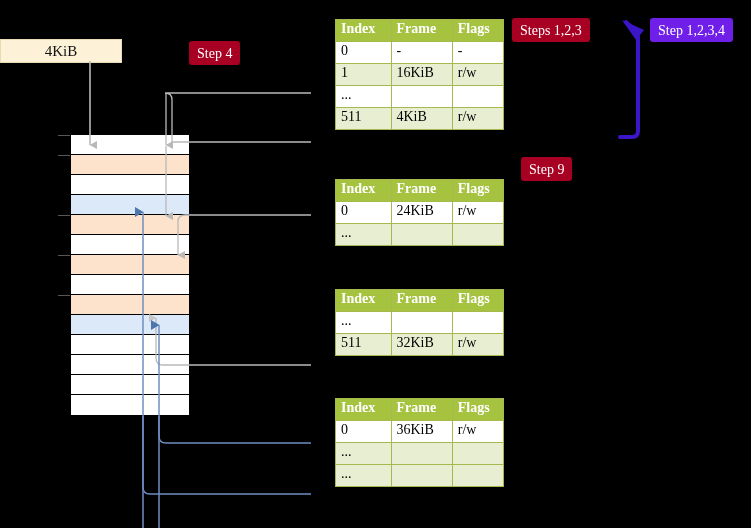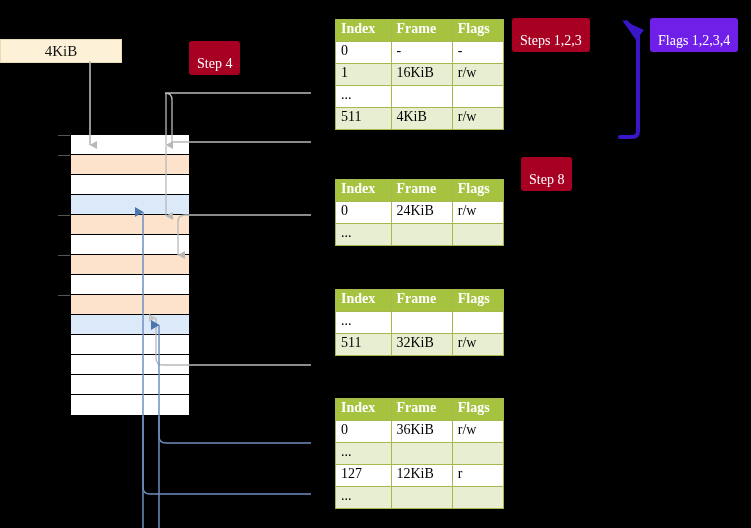--- a/index.html
+++ b/index.html
@@ -8,21 +8,21 @@
 
   
   .sizebox{
     position:absolute;background:#fdf2d8;border:1px solid #e9dcb4;
     color:#111;font-size:15px;text-align:center;line-height:22px;
   }
 
   
   .badge{
     position:absolute;color:#fff;font-size:14px;line-height:19px;
-    padding:13px 8px 2px 8px;border-radius:3px;white-space:nowrap;
+    padding:3px 8px 2px 8px;border-radius:3px;white-space:nowrap;
   }
   .badge.red{background:#a80022;}
   .badge.blue{background:#6f1fe8;}
 
   
   .ptable{
     position:absolute;border-collapse:collapse;
     background:#84cc16;font-size:14px;
     border:1px solid #a6b84e;
     margin-left:24px;
@@ -66,25 +66,25 @@
 
 <div class="badge red" style="left:189px;top:41px;">
   <span>Step 4</span>
 </div>
 
 <div class="badge red" style="left:512px;top:18px;">
   <span>Steps 1,2,3</span>
 </div>
 
 <div class="badge blue" style="left:650px;top:18px;">
-  <span>Flags 1,2,3,4</span>
+  <span>Step 1,2,3,4</span>
 </div>
 
 <div class="badge red" style="left:521px;top:157px;">
-  <span>Step 8</span>
+  <span>Step 9</span>
 </div>
 
 <div id="mem">
     <div class="mrow m-white" style="height: 20px;"></div>
     <div class="mrow m-orange" style="height: 20px;"></div>
     <div class="mrow m-white" style="height: 20px;"></div>
     <div class="mrow m-blue" style="height: 20px;"></div>
     <div class="mrow m-orange" style="height: 20px;"></div>
     <div class="mrow m-white" style="height: 20px;"></div>
     <div class="mrow m-orange" style="height: 20px;"></div>
@@ -184,25 +184,20 @@
   <tbody>
       <tr>
         <td class="col-idx">0</td>
         <td class="col-frm">36KiB</td>
         <td class="col-flg">r/w</td>
       </tr>
       <tr class="alt">
         <td class="col-idx">...</td>
         <td class="col-frm"></td>
         <td class="col-flg"></td>
-      </tr>
-      <tr>
-        <td class="col-idx">127</td>
-        <td class="col-frm">12KiB</td>
-        <td class="col-flg">r</td>
       </tr>
       <tr class="alt">
         <td class="col-idx">...</td>
         <td class="col-frm"></td>
         <td class="col-flg"></td>
       </tr>
     </tbody>
 </table>
 
 <svg class="overlay">

